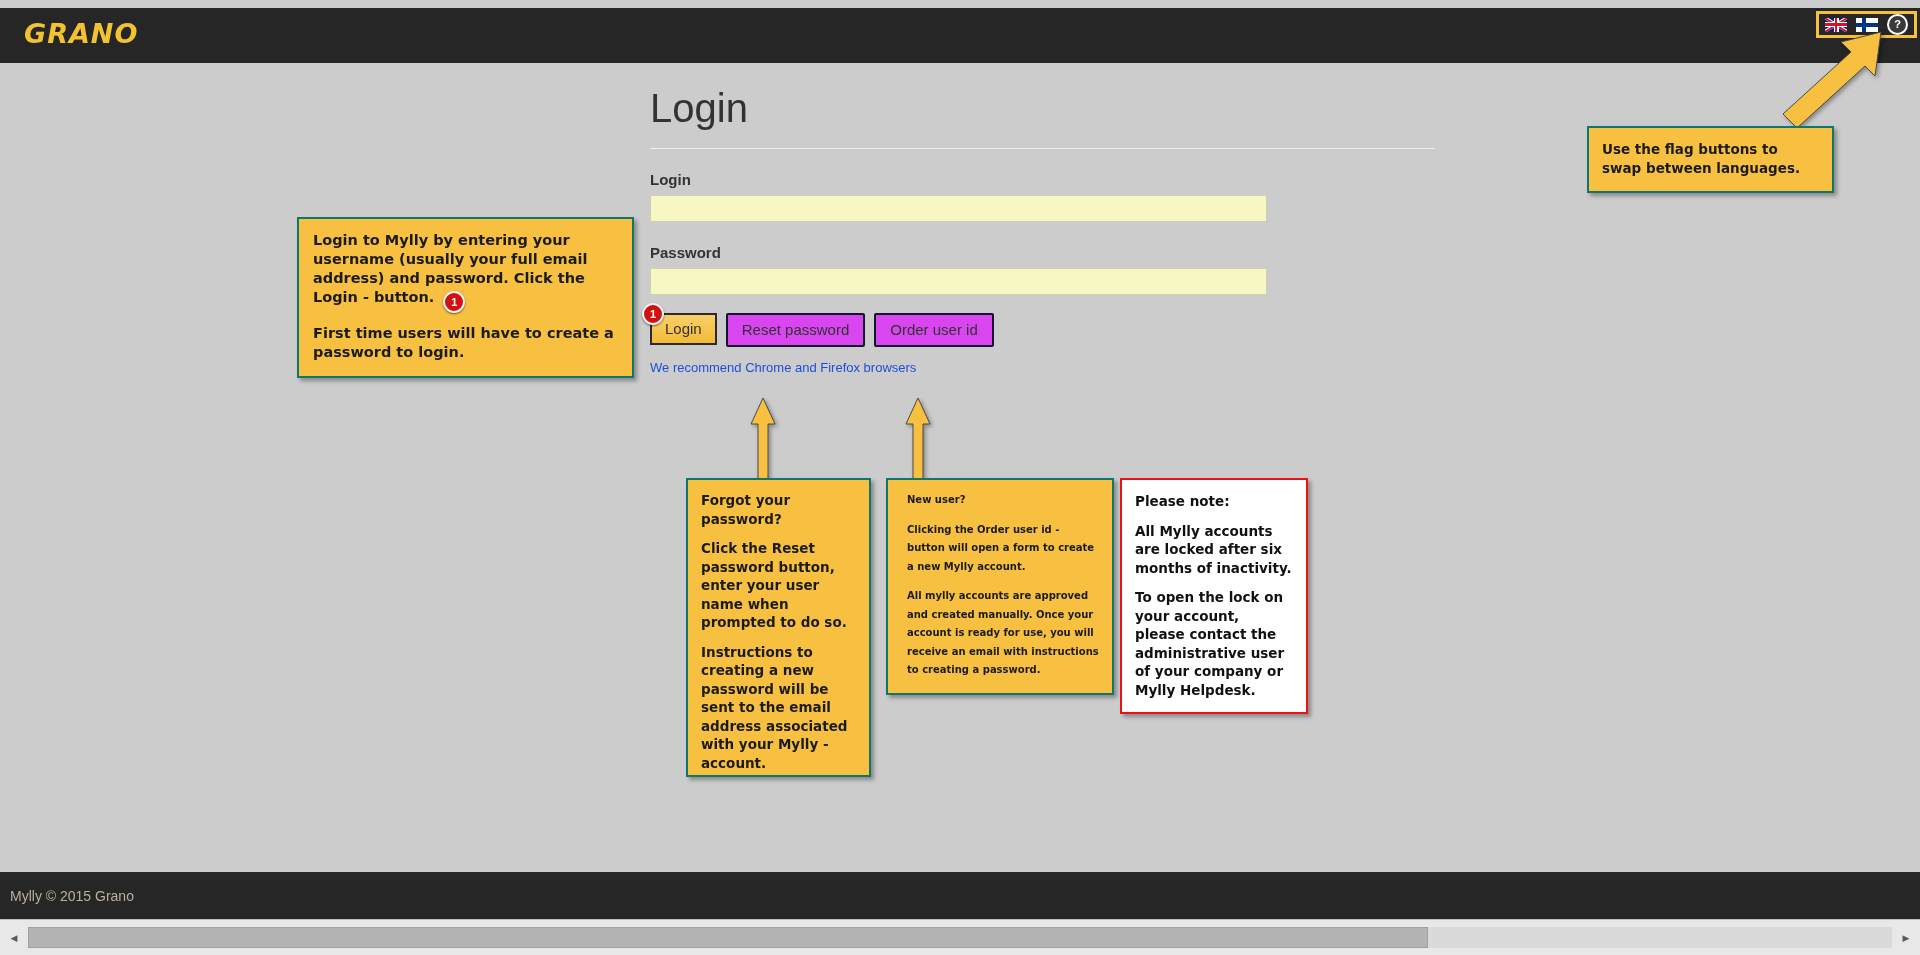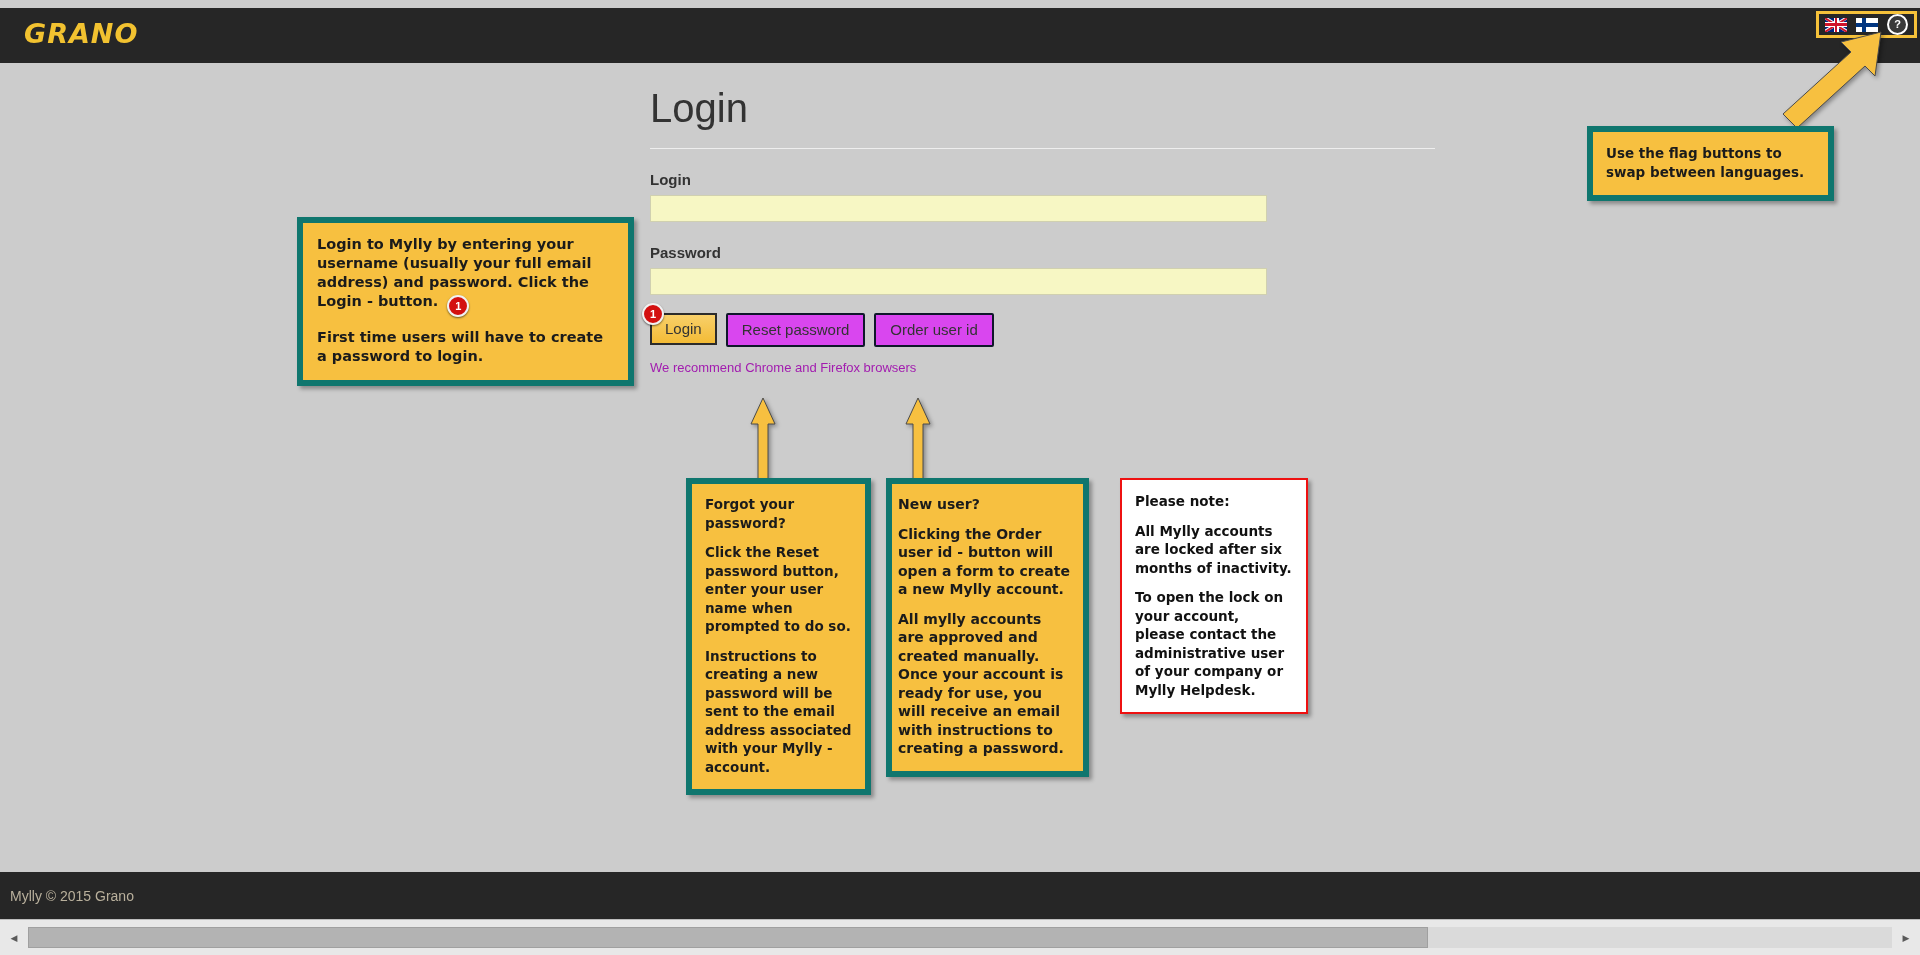--- a/index.html
+++ b/index.html
@@ -164,21 +164,21 @@
   }
   .btn-login {
     background: linear-gradient(#f8d06a, #f3bb36);
     border: 2px solid #2b2b2b;
     padding: 5px 13px;
     border-radius: 0;
   }
   .recommend {
     margin-top: 13px;
     font-size: 13px;
-    color: #a21caf;
+    color: #1d4ed8;
   }
 
   
   .badge {
     position: absolute;
     width: 18px;
     height: 18px;
     border-radius: 50%;
     background: #d31010;
     border: 2px solid #f2f2f2;
@@ -197,21 +197,21 @@
     display: inline-block;
     vertical-align: -4px;
     margin-left: 4px;
     left: 0; top: 0;
   }
 
   
   .callout {
     position: absolute;
     background: #f7c040;
-    border: 6px solid #0f766e;
+    border: 2px solid #0f766e;
     box-shadow: 3px 3px 4px rgba(0,0,0,0.33);
     box-sizing: border-box;
     font-family: "DejaVu Sans", sans-serif;
     font-weight: bold;
     color: #1b1b1b;
     z-index: 30;
   }
   .callout p {
     margin: 0 0 11px 0;
   }
@@ -227,29 +227,29 @@
   #callout-lang {
     left: 1587px; top: 126px;
     width: 247px;
     padding: 12px 13px 14px 13px;
     font-size: 13.5px;
     line-height: 18.5px;
   }
   #callout-forgot {
     left: 686px; top: 478px;
     width: 185px;
-    padding: 11px 13px 13px 13px;
+    padding: 11px 13px 3px 13px;
     font-size: 13.5px;
     line-height: 18.5px;
   }
   #callout-newuser {
     left: 886px; top: 478px;
-    width: 203px;
-    padding: 11px 13px 13px 6px;
-    font-size: 14px;
+    width: 228px;
+    padding: 11px 13px 13px 19px;
+    font-size: 10px;
     line-height: 18.5px;
   }
   #callout-note {
     left: 1120px; top: 478px;
     width: 188px;
     padding: 12px 13px 13px 13px;
     font-size: 13.5px;
     line-height: 18.5px;
     background: #ffffff;
     border: 2px solid #ee1111;

